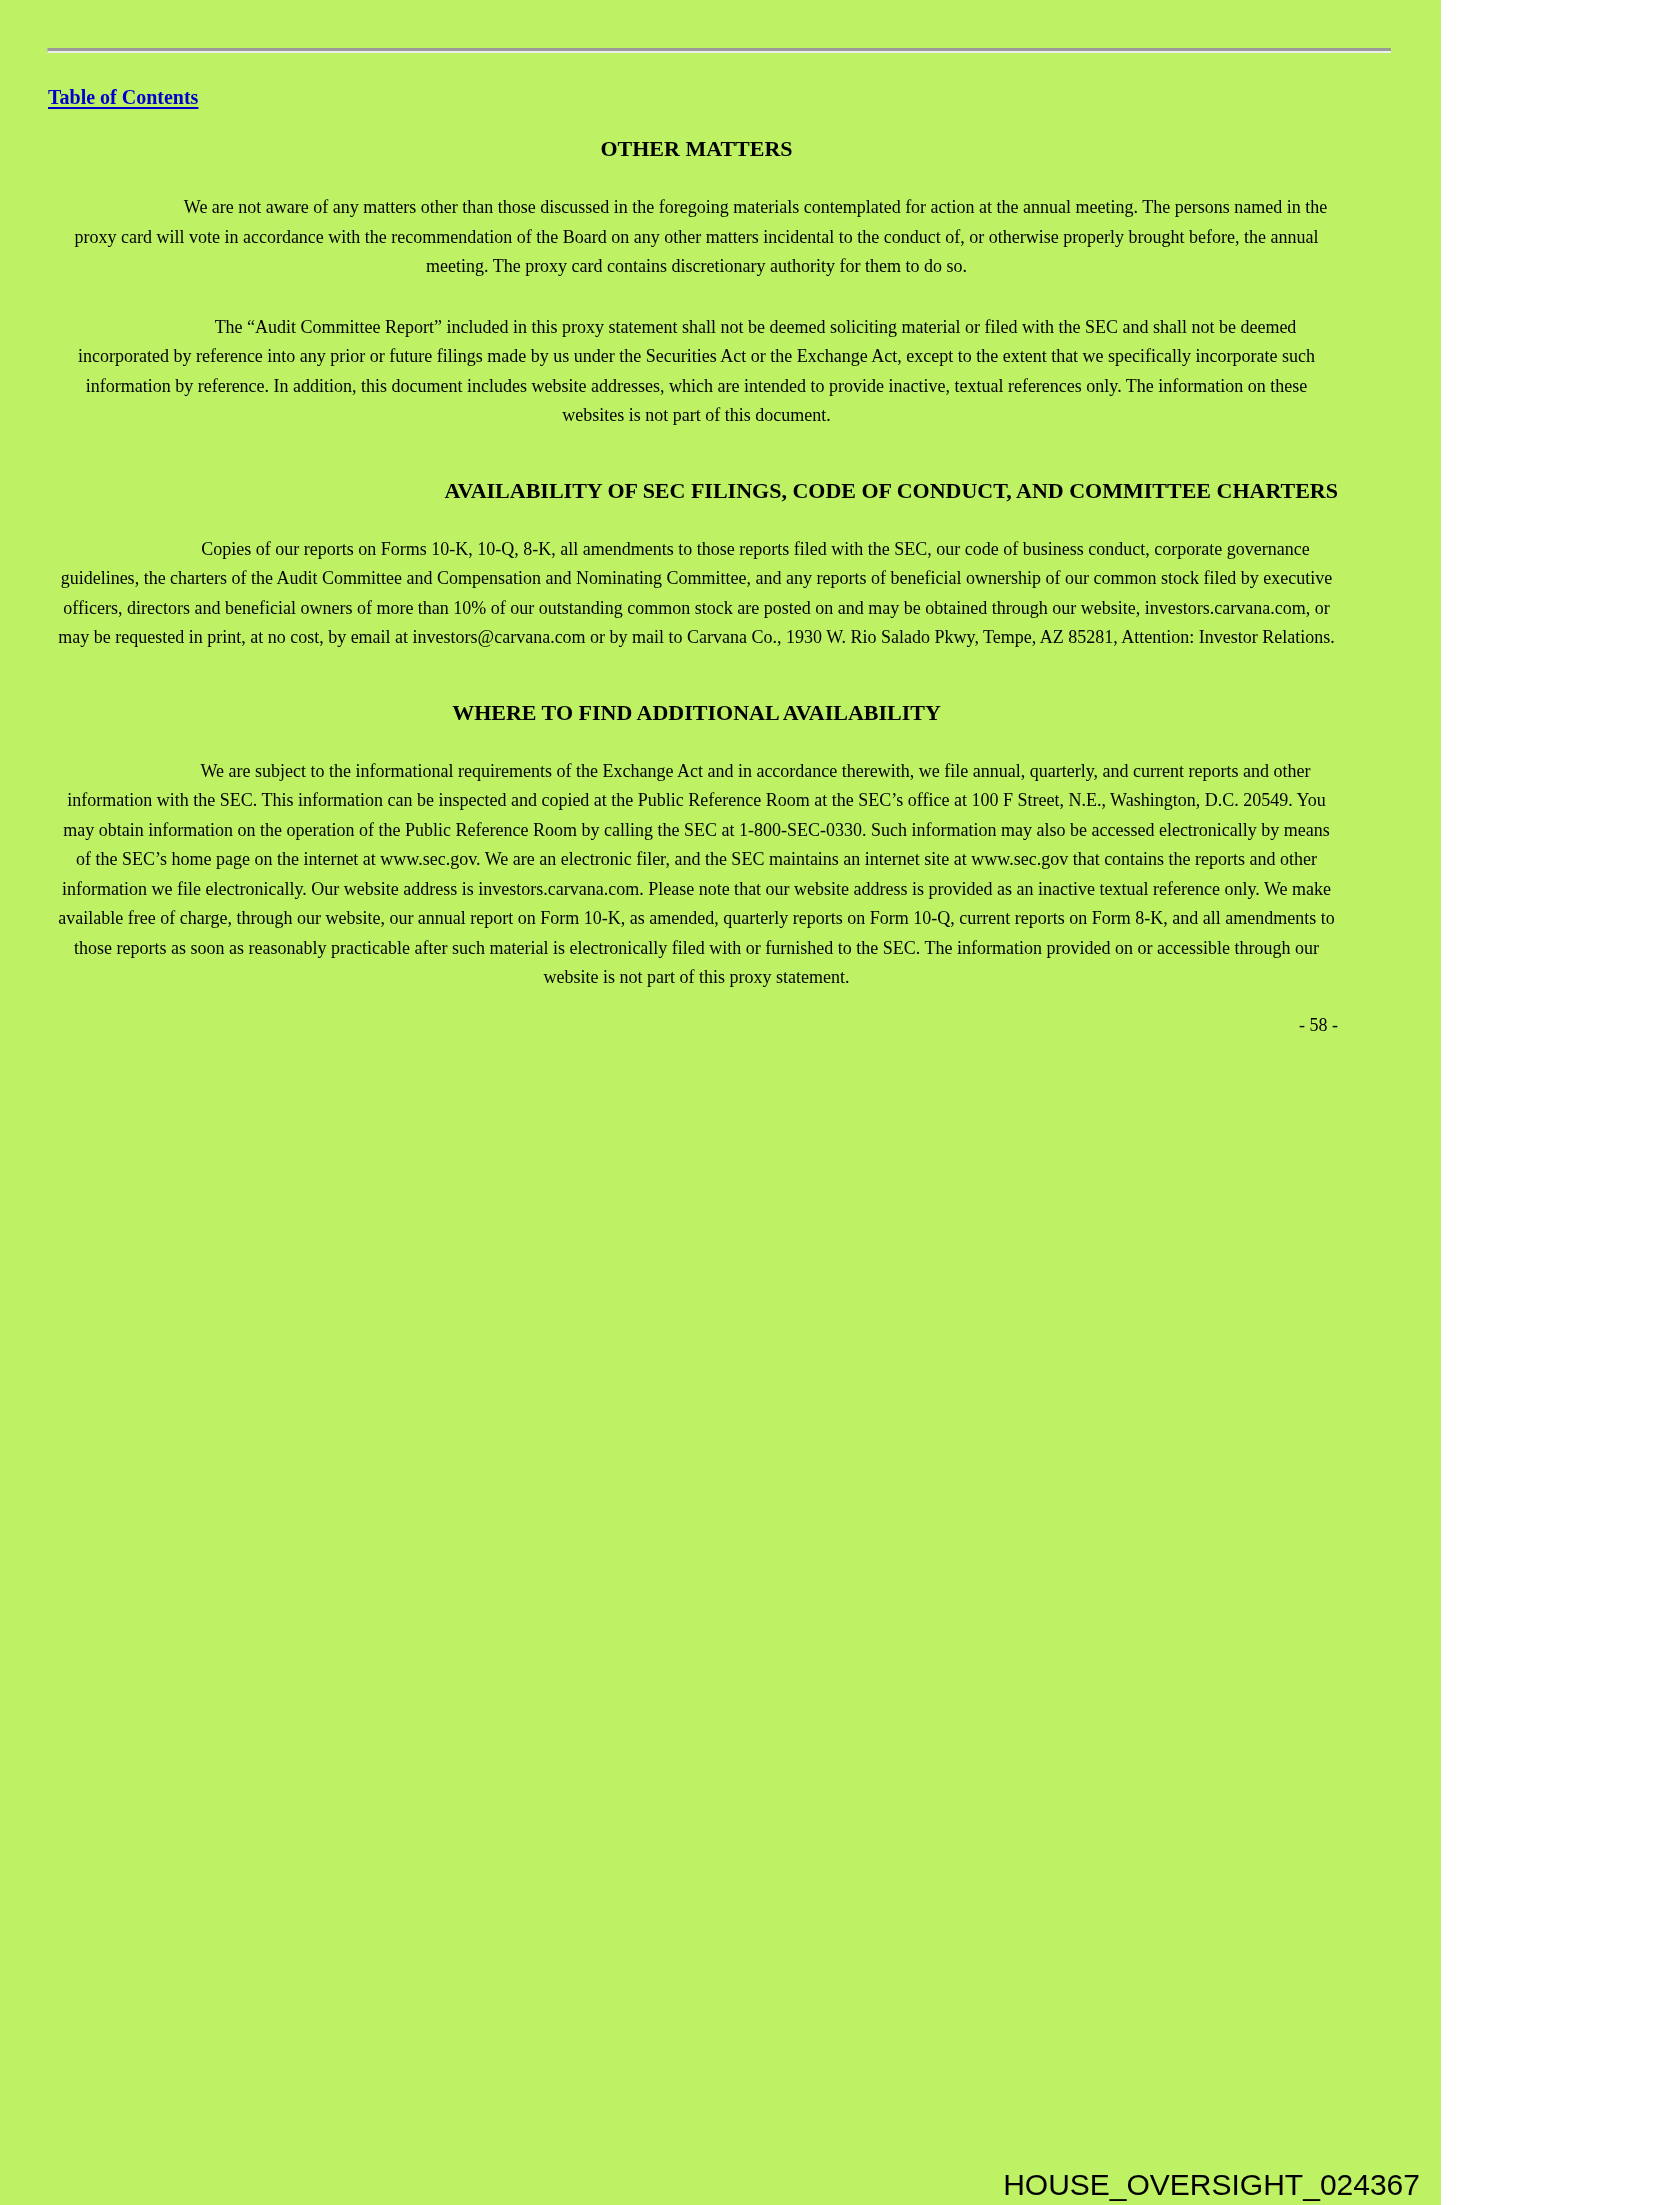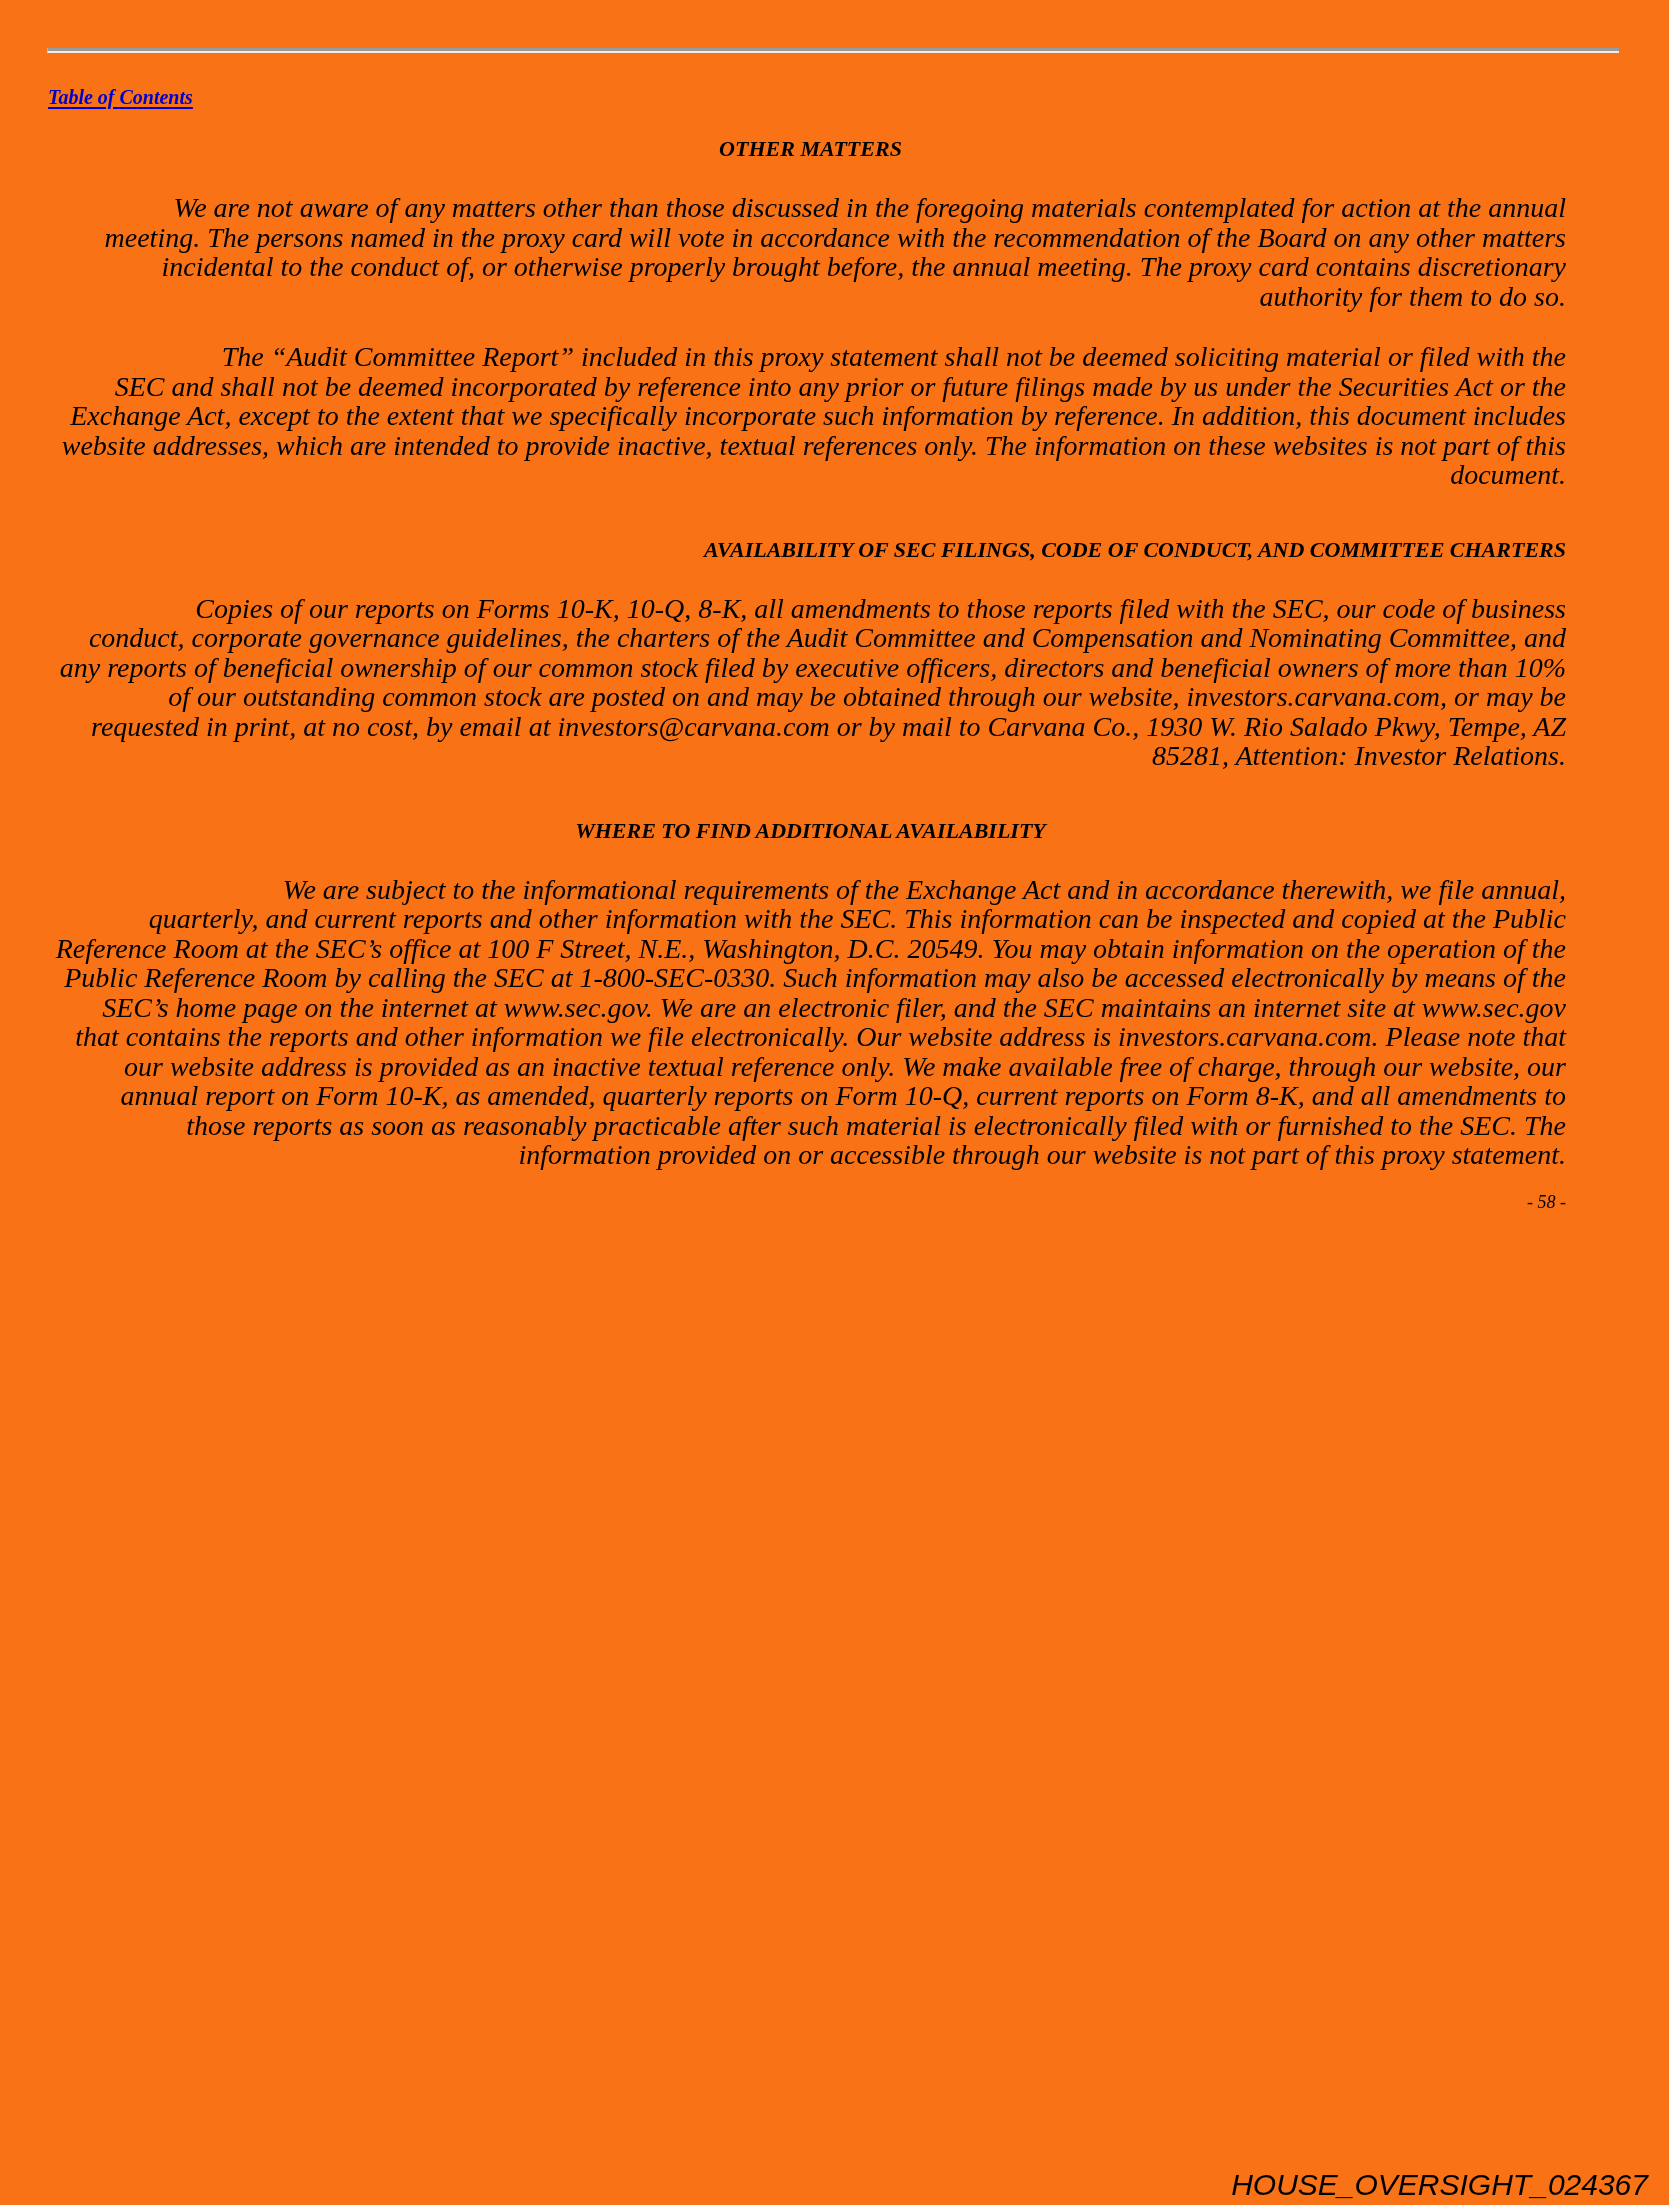--- a/index.html
+++ b/index.html
@@ -2,27 +2,26 @@
 <html style="font-size:10.5px"><head>
 <meta charset="utf-8">
 <style>
   html, body {
     margin: 0;
     padding: 0;
     background: #ffffff;
   }
   .page {
     position: relative;
-    width: 1669px;
+    width: 1441px;
     height: 2205px;
-    background: #f97316;
+    background: #bef264;
     color: #000000;
     font-family: "Liberation Serif", "DejaVu Serif", serif;
     overflow: hidden;
-    font-style: italic;
   }
   .top-rule {
     margin: 48px 50px 0 47px;
     height: 2.6px;
     background: #9a9a9a;
     border-bottom: 2.6px solid #ededed;
     border-left: 1.3px solid #b5b5b5;
   }
   .toc-wrap {
     margin: 33px 0 0 48px;
@@ -41,25 +40,25 @@
     margin-right: 103px;
   }
   .content h2 {
     font-size: 22px;
     line-height: 26px;
     font-weight: bold;
     text-align: center;
     margin: 0;
   }
   .content p {
-    font-size: 28px;
+    font-size: 18px;
     line-height: 29.5px;
     margin: 31px 0 0 0;
     text-indent: 118px;
-    text-align: right;
+    text-align: center;
   }
   .sec-1 h2 { margin-top: 27.5px; }
   .sec-2 h2 { margin-top: 58px; }
   .sec-3 h2 { margin-top: 47px; text-align: right; }
   .sec-4 h2 { margin-top: 47px; }
   .page-number {
     margin-top: 18.3px;
     text-align: right;
     font-size: 18px;
     line-height: 29.5px;

